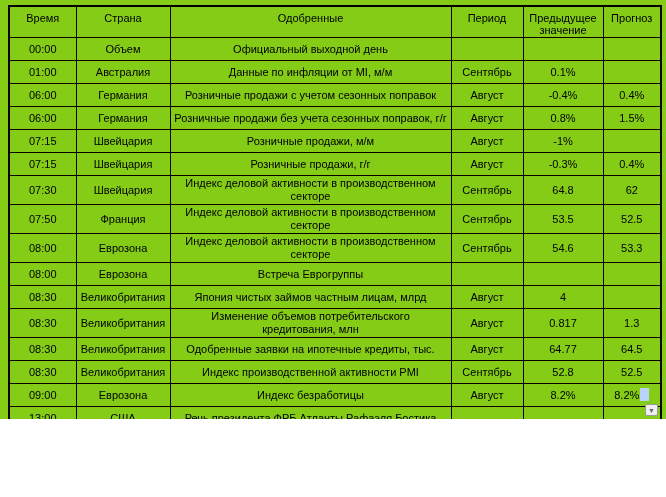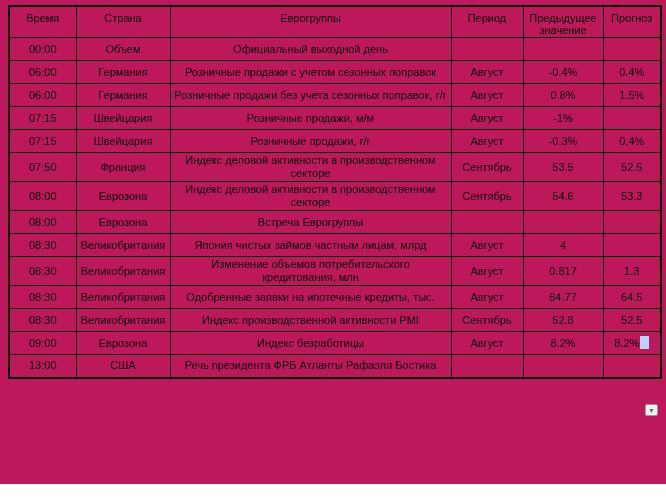--- a/index.html
+++ b/index.html
@@ -3,22 +3,22 @@
 <meta charset="utf-8">
 <style>
   html, body {
     margin: 0;
     padding: 0;
     background: #ffffff;
   }
   .page {
     position: relative;
     width: 666px;
-    height: 484px;
-    background: #be185d;
+    height: 419px;
+    background: #84cc16;
     font-family: "Liberation Sans", sans-serif;
     color: #000000;
     overflow: hidden;
   }
   table.calendar {
     position: absolute;
     left: 8px;
     top: 5px;
     width: 652px;
     border-collapse: collapse;
@@ -95,36 +95,44 @@
         <col class="c-country">
         <col class="c-indicator">
       <col class="c-period">
         <col class="c-previous">
         <col class="c-forecast">
     </colgroup>
     <thead>
       <tr>
         <th>Время</th>
         <th>Страна</th>
-        <th>Еврогруппы</th>
+        <th>Одобренные</th>
         <th>Период</th>
         <th>Предыдущее значение</th>
         <th>Прогноз</th>
       </tr>
     </thead>
     <tbody id="table-body">
         <tr>
           <td><span>00:00</span></td>
           <td><span>Объем</span></td>
           <td><span>Официальный выходной день</span></td>
           <td><span></span></td>
           <td><span></span></td>
           <td><span></span></td>
         </tr>
         <tr>
+          <td><span>01:00</span></td>
+          <td><span>Австралия</span></td>
+          <td><span>Данные по инфляции от MI, м/м</span></td>
+          <td><span>Сентябрь</span></td>
+          <td><span>0.1%</span></td>
+          <td><span></span></td>
+        </tr>
+        <tr>
           <td><span>06:00</span></td>
           <td><span>Германия</span></td>
           <td><span>Розничные продажи с учетом сезонных поправок</span></td>
           <td><span>Август</span></td>
           <td><span>-0.4%</span></td>
           <td><span>0.4%</span></td>
         </tr>
         <tr>
           <td><span>06:00</span></td>
           <td><span>Германия</span></td>
@@ -143,20 +151,28 @@
         </tr>
         <tr>
           <td><span>07:15</span></td>
           <td><span>Швейцария</span></td>
           <td><span>Розничные продажи, г/г</span></td>
           <td><span>Август</span></td>
           <td><span>-0.3%</span></td>
           <td><span>0.4%</span></td>
         </tr>
         <tr>
+          <td><span>07:30</span></td>
+          <td><span>Швейцария</span></td>
+          <td><span>Индекс деловой активности в производственном секторе</span></td>
+          <td><span>Сентябрь</span></td>
+          <td><span>64.8</span></td>
+          <td><span>62</span></td>
+        </tr>
+        <tr>
           <td><span>07:50</span></td>
           <td><span>Франция</span></td>
           <td><span>Индекс деловой активности в производственном секторе</span></td>
           <td><span>Сентябрь</span></td>
           <td><span>53.5</span></td>
           <td><span>52.5</span></td>
         </tr>
         <tr>
           <td><span>08:00</span></td>
           <td><span>Еврозона</span></td>

